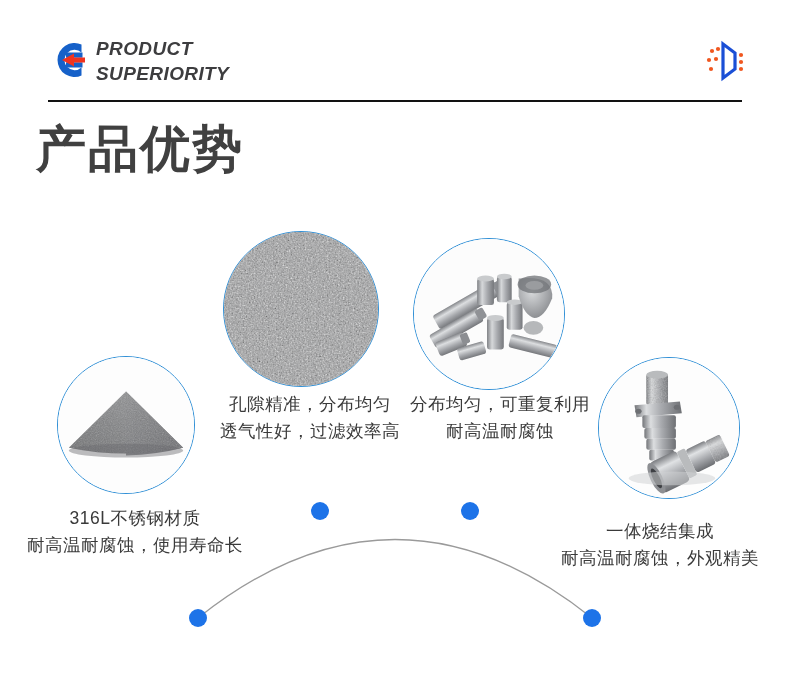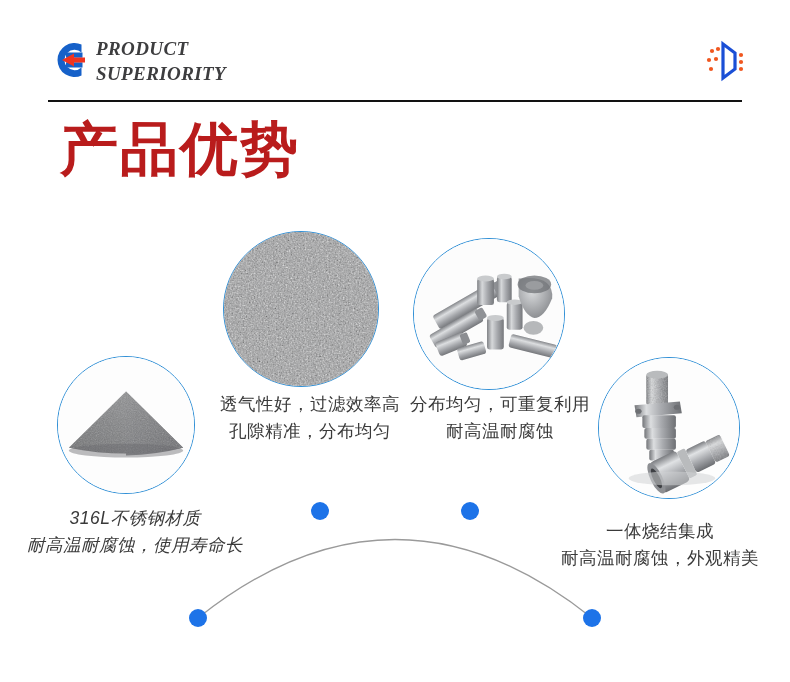--- a/index.html
+++ b/index.html
@@ -19,21 +19,20 @@
     background: #ffffff;
     overflow: hidden;
   }
 
   
   .header {
     position: absolute;
     left: 0; top: 0;
     width: 790px;
     height: 108px;
-    font-family: Liberation Serif, serif;
   }
   .brand-logo {
     position: absolute;
     left: 47px;
     top: 35px;
     width: 46px;
     height: 50px;
   }
   .header-eng {
     position: absolute;
@@ -59,26 +58,26 @@
     left: 48px;
     top: 100px;
     width: 694px;
     height: 2px;
     background: #121212;
   }
 
   
   .page-title {
     position: absolute;
-    left: 60px;
+    left: 36px;
     top: 119px;
-    font-size: 58px;
+    font-size: 50px;
     font-weight: 700;
     letter-spacing: 2px;
-    color: #b91c1c;
+    color: #404040;
     line-height: 60px;
     white-space: nowrap;
   }
 
   
   .arc-deco {
     position: absolute;
     left: 0;
     top: 455;
     top: 455px;
@@ -110,21 +109,21 @@
     color: #3a3a3a;
     font-size: 17.5px;
     line-height: 27px;
     letter-spacing: 0.5px;
     white-space: nowrap;
   }
   .caption .l { display: block; }
 
   .cap-porous  { left: 205px; top: 391px; width: 210px; }
   .cap-parts   { left: 400px; top: 391px; width: 200px; }
-  .cap-powder  { left: 10px;  top: 505px; width: 250px; font-style: italic; }
+  .cap-powder  { left: 10px;  top: 505px; width: 250px; }
   .cap-fitting { left: 535px; top: 518px; width: 250px; }
 </style>
 </head>
 <body>
 
 <div id="page">
 
   <div class="header">
 
     <svg class="brand-logo" viewBox="0 0 46 50">
@@ -321,22 +320,22 @@
         <rect x="91" y="92" width="22" height="26" rx="3" fill="url(#fsteel2)"></rect>
         <rect x="113" y="93" width="16" height="24" rx="2.5" fill="url(#fsteel2)"></rect>
         <rect x="113" y="93" width="16" height="24" rx="2.5" fill="#97999c" opacity="0.6" filter="url(#grainC)"></rect>
       </g>
 
       <ellipse cx="74" cy="122" rx="44" ry="7" fill="#d2d4d6" opacity="0.55"></ellipse>
     </svg>
   </div>
 
   <div class="caption cap-porous">
+    <span class="l">孔隙精准，分布均匀</span>
     <span class="l">透气性好，过滤效率高</span>
-    <span class="l">孔隙精准，分布均匀</span>
   </div>
 
   <div class="caption cap-parts">
     <span class="l">分布均匀，可重复利用</span>
     <span class="l">耐高温耐腐蚀</span>
   </div>
 
   <div class="caption cap-powder">
     <span class="l">316L不锈钢材质</span>
     <span class="l">耐高温耐腐蚀，使用寿命长</span>

